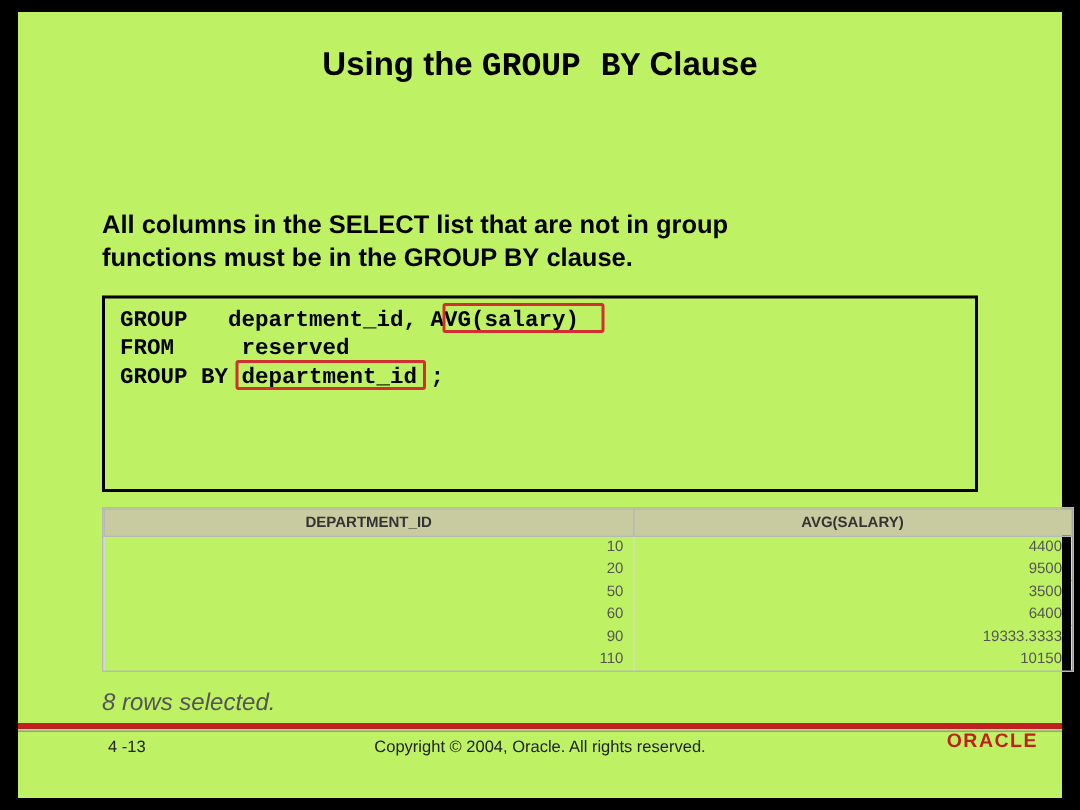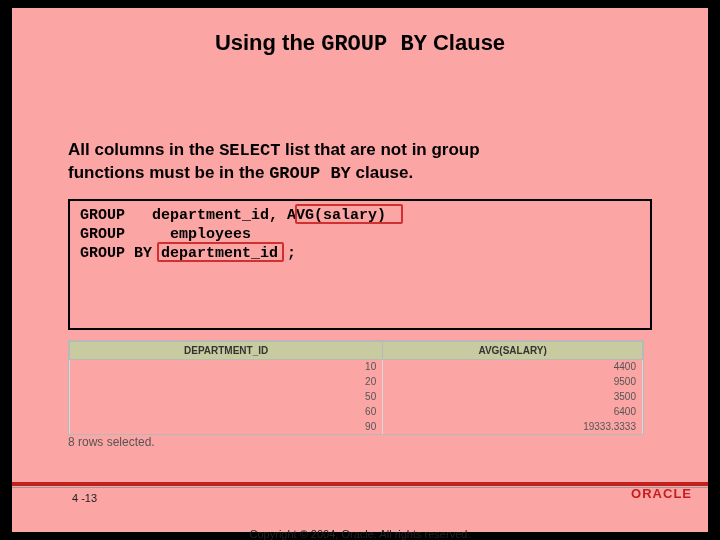--- a/index.html
+++ b/index.html
@@ -10,39 +10,39 @@
     font-family: Arial, Helvetica, sans-serif;
     position: relative;
     overflow: hidden;
   }
   .slide {
     position: absolute;
     left: 12px;
     top: 8px;
     width: 696px;
     height: 524px;
-    background: #fca5a5;
+    background: #bef264;
   }
   .title {
     text-align: center;
     font-size: 22px;
     font-weight: bold;
     padding-top: 22px;
     color: #000;
   }
   .title .mono { font-family: "Courier New", monospace; }
   .desc {
     padding: 0 56px;
     margin-top: 82px;
     font-size: 17px;
     font-weight: bold;
     color: #000;
     line-height: 1.3;
   }
-  .desc .mono { font-family: Liberation Mono, monospace; }
+  .desc .mono { font-family: Liberation Sans, sans-serif; }
   .code-box {
     margin: 14px 56px 0 56px;
     border: 2px solid #000;
     padding: 6px 10px 8px 10px;
     font-family: "Courier New", monospace;
     font-weight: bold;
     font-size: 15px;
     line-height: 1.25;
     position: relative;
     white-space: pre;
@@ -51,21 +51,21 @@
   .hl {
     position: absolute;
     border: 2px solid #d03030;
     border-radius: 2px;
   }
   .result-table {
     margin: 10px 56px 0 56px;
     border: 1px solid #b8b8b8;
     font-size: 10px;
     color: #555;
-    width: 576px;
+    width: 648px;
   }
   .result-table table {
     width: 100%;
     border-collapse: collapse;
   }
   .result-table th {
     background: #c8cba0;
     color: #333;
     font-weight: bold;
     text-align: center;
@@ -75,23 +75,24 @@
   }
   .result-table td {
     text-align: right;
     padding: 1px 6px;
     font-size: 10px;
     border-left: 1px solid #d8d8d8;
     border-right: 1px solid #d8d8d8;
     height: 15px;
   }
   .rows-note {
-    font-size: 12px;
+    font-size: 16px;
     color: #555;
-    margin: 0 56px 0 56px;
+    margin: 12px 56px 0 56px;
+    font-style: italic;
   }
   .footer-bar {
     position: absolute;
     left: 0;
     right: 0;
     bottom: 18px;
     height: 26px;
   }
   .red-stripe {
     position: absolute;
@@ -115,21 +116,20 @@
     color: #222;
     margin-left: 40px;
   }
   .copyright {
     position: absolute;
     left: 0; right: 0;
     top: 4px;
     text-align: center;
     font-size: 11px;
     color: #222;
-    margin-top: 36px;
   }
   .oracle-logo {
     position: absolute;
     right: 16px;
     top: -2px;
     font-size: 13px;
     font-weight: bold;
     letter-spacing: 1px;
     color: #c21f1f;
     font-family: Arial, sans-serif;
@@ -143,21 +143,21 @@
   <div class="title">
     <span>Using the </span><span class="mono">GROUP BY</span><span> Clause</span>
   </div>
 
   <div class="desc">
     <span>All columns in the </span><span class="mono">SELECT</span><span> list that are not in group</span><br>
     <span>functions must be in the </span><span class="mono">GROUP BY</span><span> clause.</span>
   </div>
 
   <div class="code-box"><span>GROUP   department_id, AVG(salary)</span>
-<span>GROUP     employees</span>
+<span>FROM     reserved</span>
 <span>GROUP BY department_id ;</span>
     <div class="hl" style="left:225px; top:3px; width:108px; height:20px;"></div>
     <div class="hl" style="left:87px; top:41px; width:127px; height:20px;"></div>
   </div>
 
   <div class="result-table">
     <table>
       <thead>
         <tr>
           <th>DEPARTMENT_ID</th>
@@ -177,20 +177,24 @@
             <td>50</td>
             <td>3500</td>
           </tr>
         <tr>
             <td>60</td>
             <td>6400</td>
           </tr>
         <tr>
             <td>90</td>
             <td>19333.3333</td>
+          </tr>
+        <tr>
+            <td>110</td>
+            <td>10150</td>
           </tr>
       </tbody>
     </table>
   </div>
 
   <div class="rows-note">8 rows selected.</div>
 
   <div class="footer-bar">
     <div class="red-stripe"></div>
     <div class="thin-stripe"></div>

